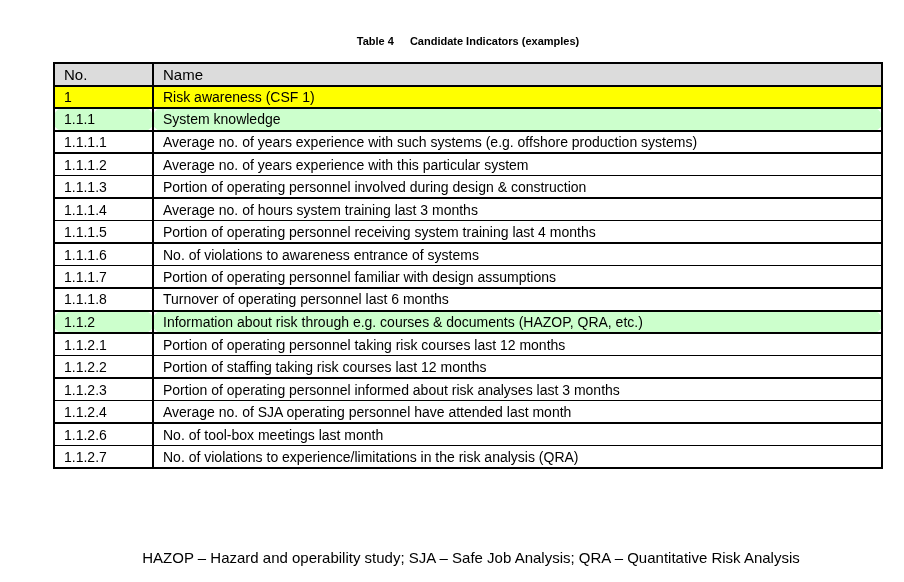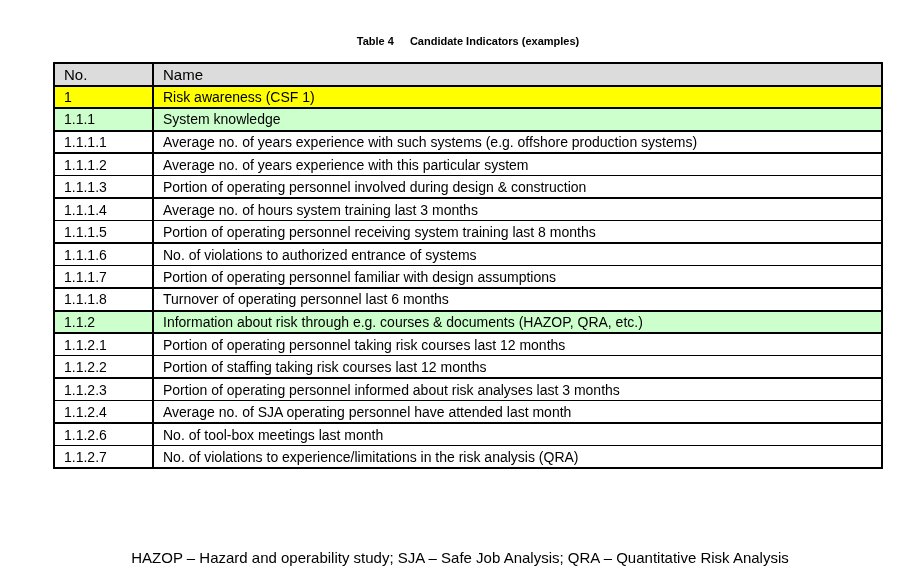--- a/index.html
+++ b/index.html
@@ -56,26 +56,26 @@
     background: var(--header-bg);
     font-size: 15px;
     border-bottom: 2px solid var(--border);
   }
   .indicators th:first-child, .indicators td:first-child {
     border-right: 2px solid var(--border);
   }
   
   tr.hl-yellow td      { background: var(--yellow);      border-top-width: 2px; border-bottom-width: 2px; }
   tr.hl-pale-yellow td { background: var(--pale-yellow); border-top-width: 2px; border-bottom-width: 2px; }
-  tr.hl-green td       { background: var(--green);       border-top-width: 2px; border-bottom-width: 2px; }
+  tr.hl-green td       { background: var(--green);       border-top-width: 2px; border-bottom-width: 2px; border-radius: 9px; }
   
   tbody tr:nth-child(odd) td { border-bottom-width: 2px; }
   .footnote {
     position: absolute;
-    top: 549px; left: 45px; width: 830px;
+    top: 549px; left: 56px; width: 830px;
     text-align: center;
     font-size: 15px;
     white-space: nowrap;
   }
 </style>
 </head>
 <body>
 
 <div class="page">
 
@@ -114,25 +114,25 @@
         <tr class="hl-none">
           <td>1.1.1.3</td>
           <td>Portion of operating personnel involved during design &amp; construction</td>
         </tr>
         <tr class="hl-none">
           <td>1.1.1.4</td>
           <td>Average no. of hours system training last 3 months</td>
         </tr>
         <tr class="hl-none">
           <td>1.1.1.5</td>
-          <td>Portion of operating personnel receiving system training last 8 months</td>
+          <td>Portion of operating personnel receiving system training last 4 months</td>
         </tr>
         <tr class="hl-none">
           <td>1.1.1.6</td>
-          <td>No. of violations to authorized entrance of systems</td>
+          <td>No. of violations to awareness entrance of systems</td>
         </tr>
         <tr class="hl-none">
           <td>1.1.1.7</td>
           <td>Portion of operating personnel familiar with design assumptions</td>
         </tr>
         <tr class="hl-none">
           <td>1.1.1.8</td>
           <td>Turnover of operating personnel last 6 months</td>
         </tr>
         <tr class="hl-green">

